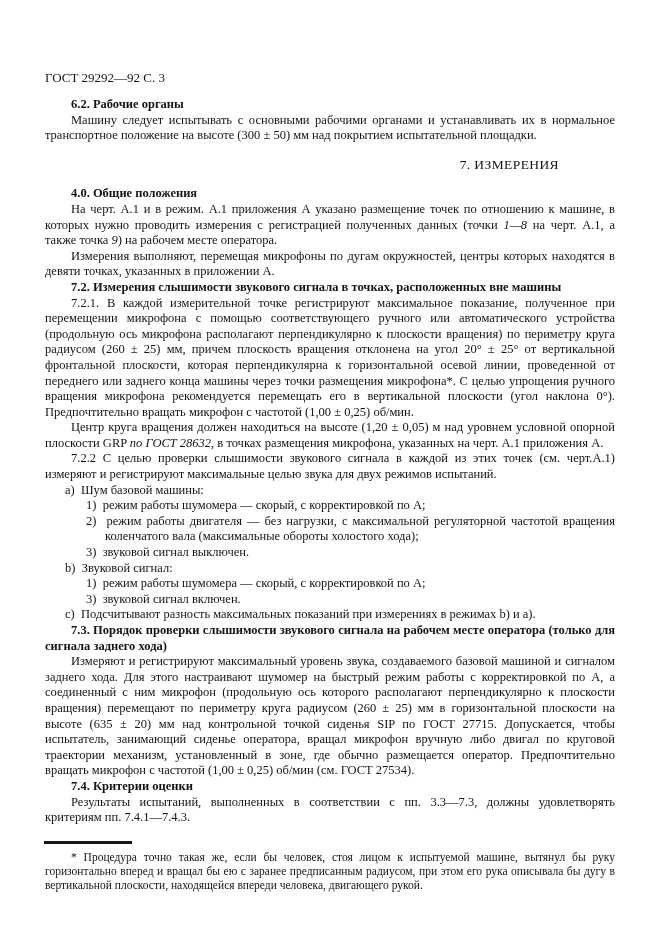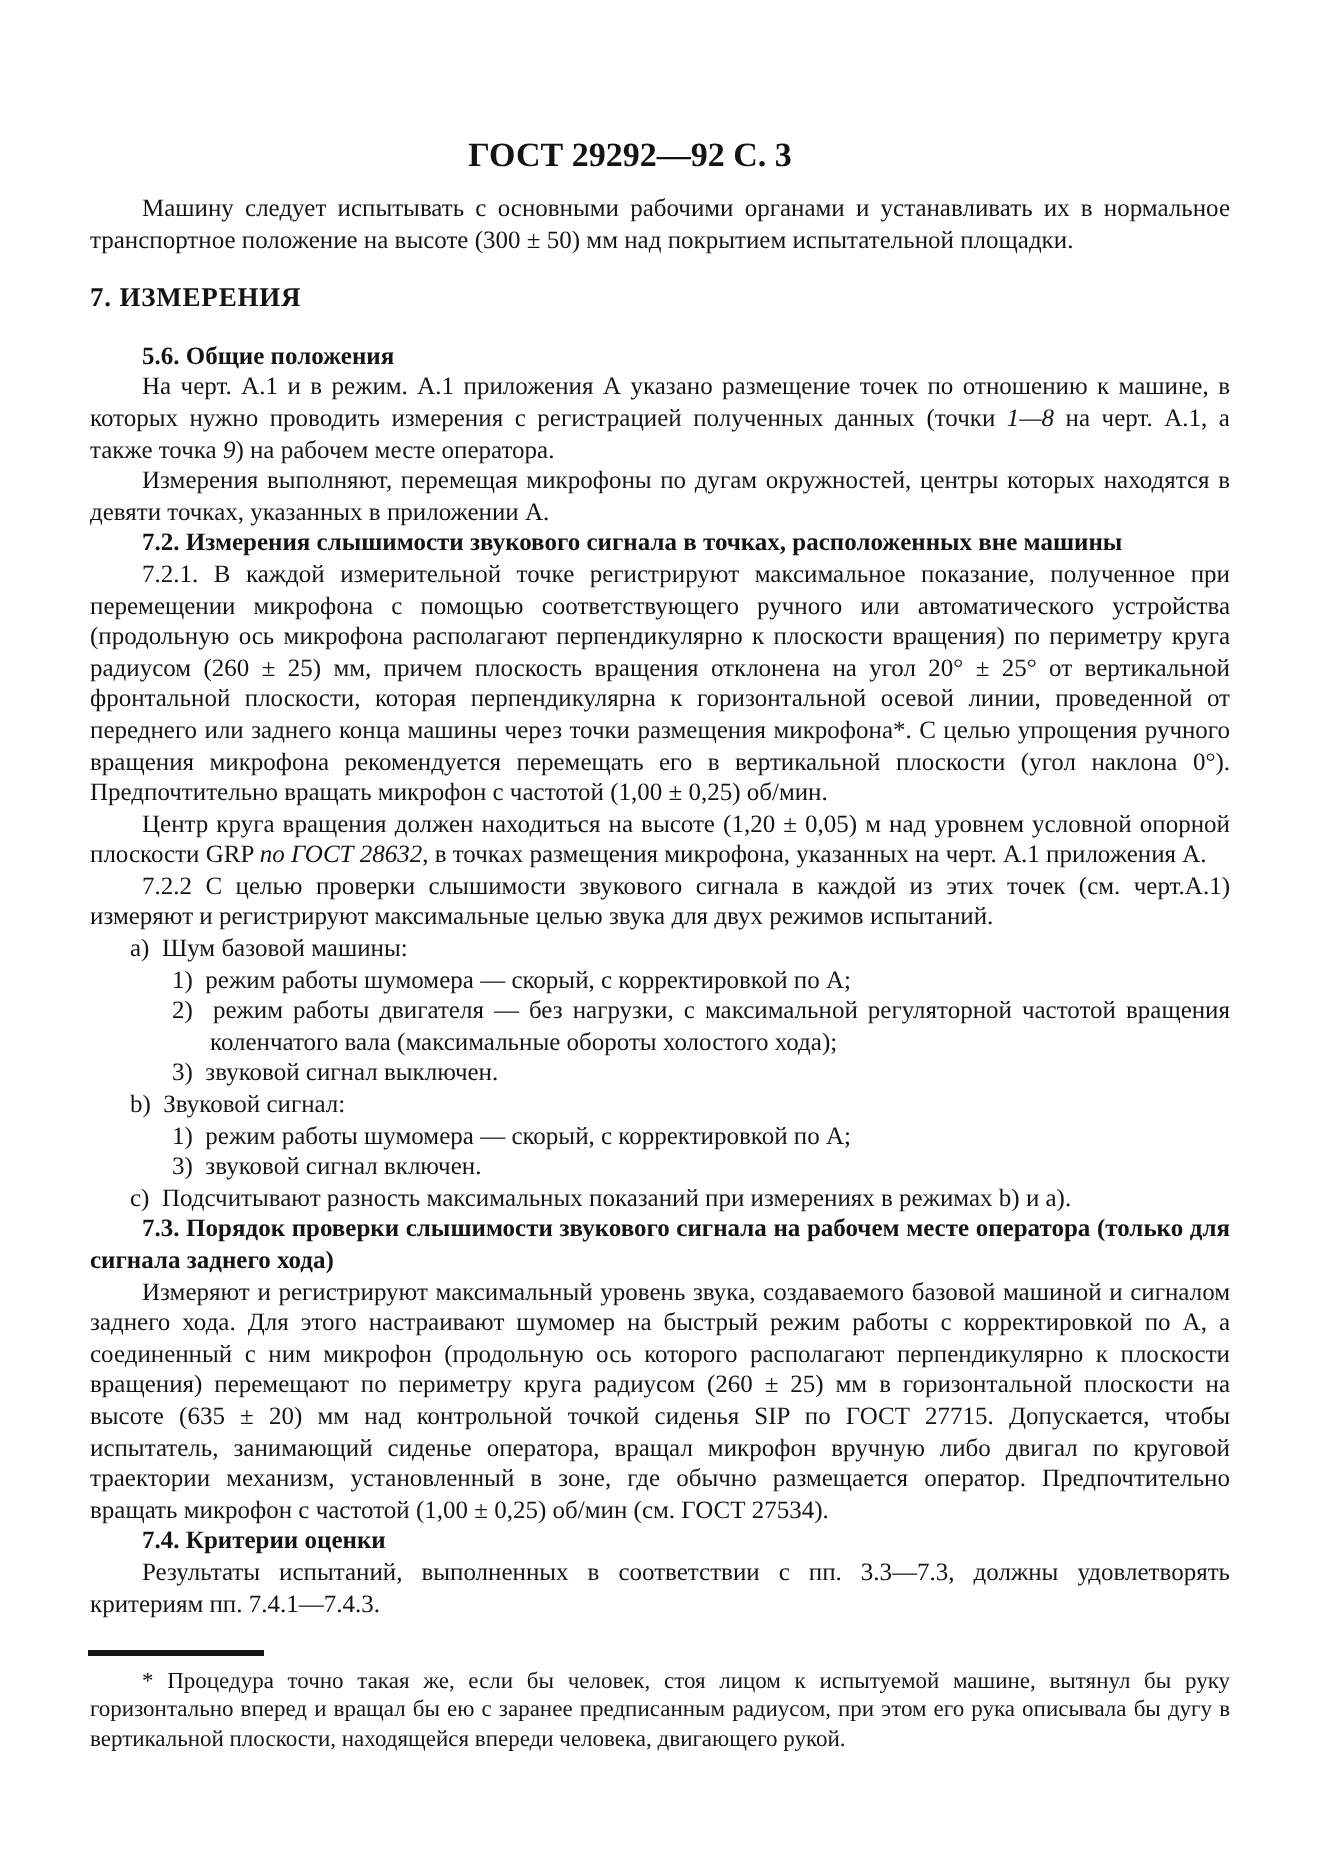--- a/index.html
+++ b/index.html
@@ -4,33 +4,33 @@
 <style>
   html,body { margin:0; padding:0; }
   body {
     width:661px; height:936px;
     background:#ffffff; color:#141414;
     font-family:"Liberation Serif", "DejaVu Serif", serif;
     overflow:hidden;
   }
   .sheet { padding:70px 46px 0 45px; }
   .pagehead {
-    text-align:center; font-weight:bold;
-    font-size:17px; line-height:16px;
+    text-align:left; font-weight:normal;
+    font-size:13px; line-height:16px;
     padding-right:30px; margin-bottom:11px;
   }
   .blk {
     font-size:12.5px; line-height:15.6px;
     text-align:justify;
   }
   .h  { font-weight:bold; text-indent:26px; }
   .p  { text-indent:26px; }
   .hc {
-    font-weight:bold; font-size:13.5px;
-    text-align:left; text-indent:0;
+    font-weight:normal; font-size:13.5px;
+    text-align:right; text-indent:0;
     padding-right:56px;
     margin:13px 0 14px 0;
     letter-spacing:0.4px;
   }
   .li1 { padding-left:40px; text-indent:-20px; }
   .li2 { padding-left:60px; text-indent:-19px; }
   .fn-rule {
     width:88px; height:3px; background:#161616;
     margin:15px 0 6px -1px;
   }
@@ -40,23 +40,24 @@
   }
   em { font-style:italic; }
 </style>
 </head>
 <body>
 
 <main class="sheet">
   <div class="pagehead">ГОСТ 29292—92 С. 3</div>
 
   <div>
+      <div class="blk h">6.2. Рабочие органы</div>
       <div class="blk p">Машину следует испытывать с основными рабочими органами и устанавливать их в нормальное транспортное положение на высоте (300 ± 50) мм над покрытием испытательной площадки.</div>
       <div class="blk hc">7. ИЗМЕРЕНИЯ</div>
-      <div class="blk h">5.6. Общие положения</div>
+      <div class="blk h">4.0. Общие положения</div>
       <div class="blk p"><span>На черт. А.1 и в режим. А.1 приложения А указано размещение точек по отношению к машине, в которых нужно проводить измерения с регистрацией полученных данных (точки </span><em>1—8</em><span> на черт. А.1, а также точка </span><em>9</em><span>) на рабочем месте оператора.</span></div>
       <div class="blk p">Измерения выполняют, перемещая микрофоны по дугам окружностей, центры которых находятся в девяти точках, указанных в приложении А.</div>
       <div class="blk h">7.2. Измерения слышимости звукового сигнала в точках, расположенных вне машины</div>
       <div class="blk p">7.2.1. В каждой измерительной точке регистрируют максимальное показание, полученное при перемещении микрофона с помощью соответствующего ручного или автоматического устройства (продольную ось микрофона располагают перпендикулярно к плоскости вращения) по периметру круга радиусом (260 ± 25) мм, причем плоскость вращения отклонена на угол 20° ± 25° от вертикальной фронтальной плоскости, которая перпендикулярна к горизонтальной осевой линии, проведенной от переднего или заднего конца машины через точки размещения микрофона*. С целью упрощения ручного вращения микрофона рекомендуется перемещать его в вертикальной плоскости (угол наклона 0°). Предпочтительно вращать микрофон с частотой (1,00 ± 0,25) об/мин.</div>
       <div class="blk p"><span>Центр круга вращения должен находиться на высоте (1,20 ± 0,05) м над уровнем условной опорной плоскости GRP </span><em>по ГОСТ 28632</em><span>, в точках размещения микрофона, указанных на черт. А.1 приложения А.</span></div>
       <div class="blk p">7.2.2 С целью проверки слышимости звукового сигнала в каждой из этих точек (см. черт.А.1) измеряют и регистрируют максимальные целью звука для двух режимов испытаний.</div>
       <div class="blk li1">а)&nbsp; Шум базовой машины:</div>
       <div class="blk li2">1)&nbsp; режим работы шумомера — скорый, с корректировкой по А;</div>
       <div class="blk li2">2)&nbsp; режим работы двигателя — без нагрузки, с максимальной регуляторной частотой вращения коленчатого вала (максимальные обороты холостого хода);</div>
       <div class="blk li2">3)&nbsp; звуковой сигнал выключен.</div>

